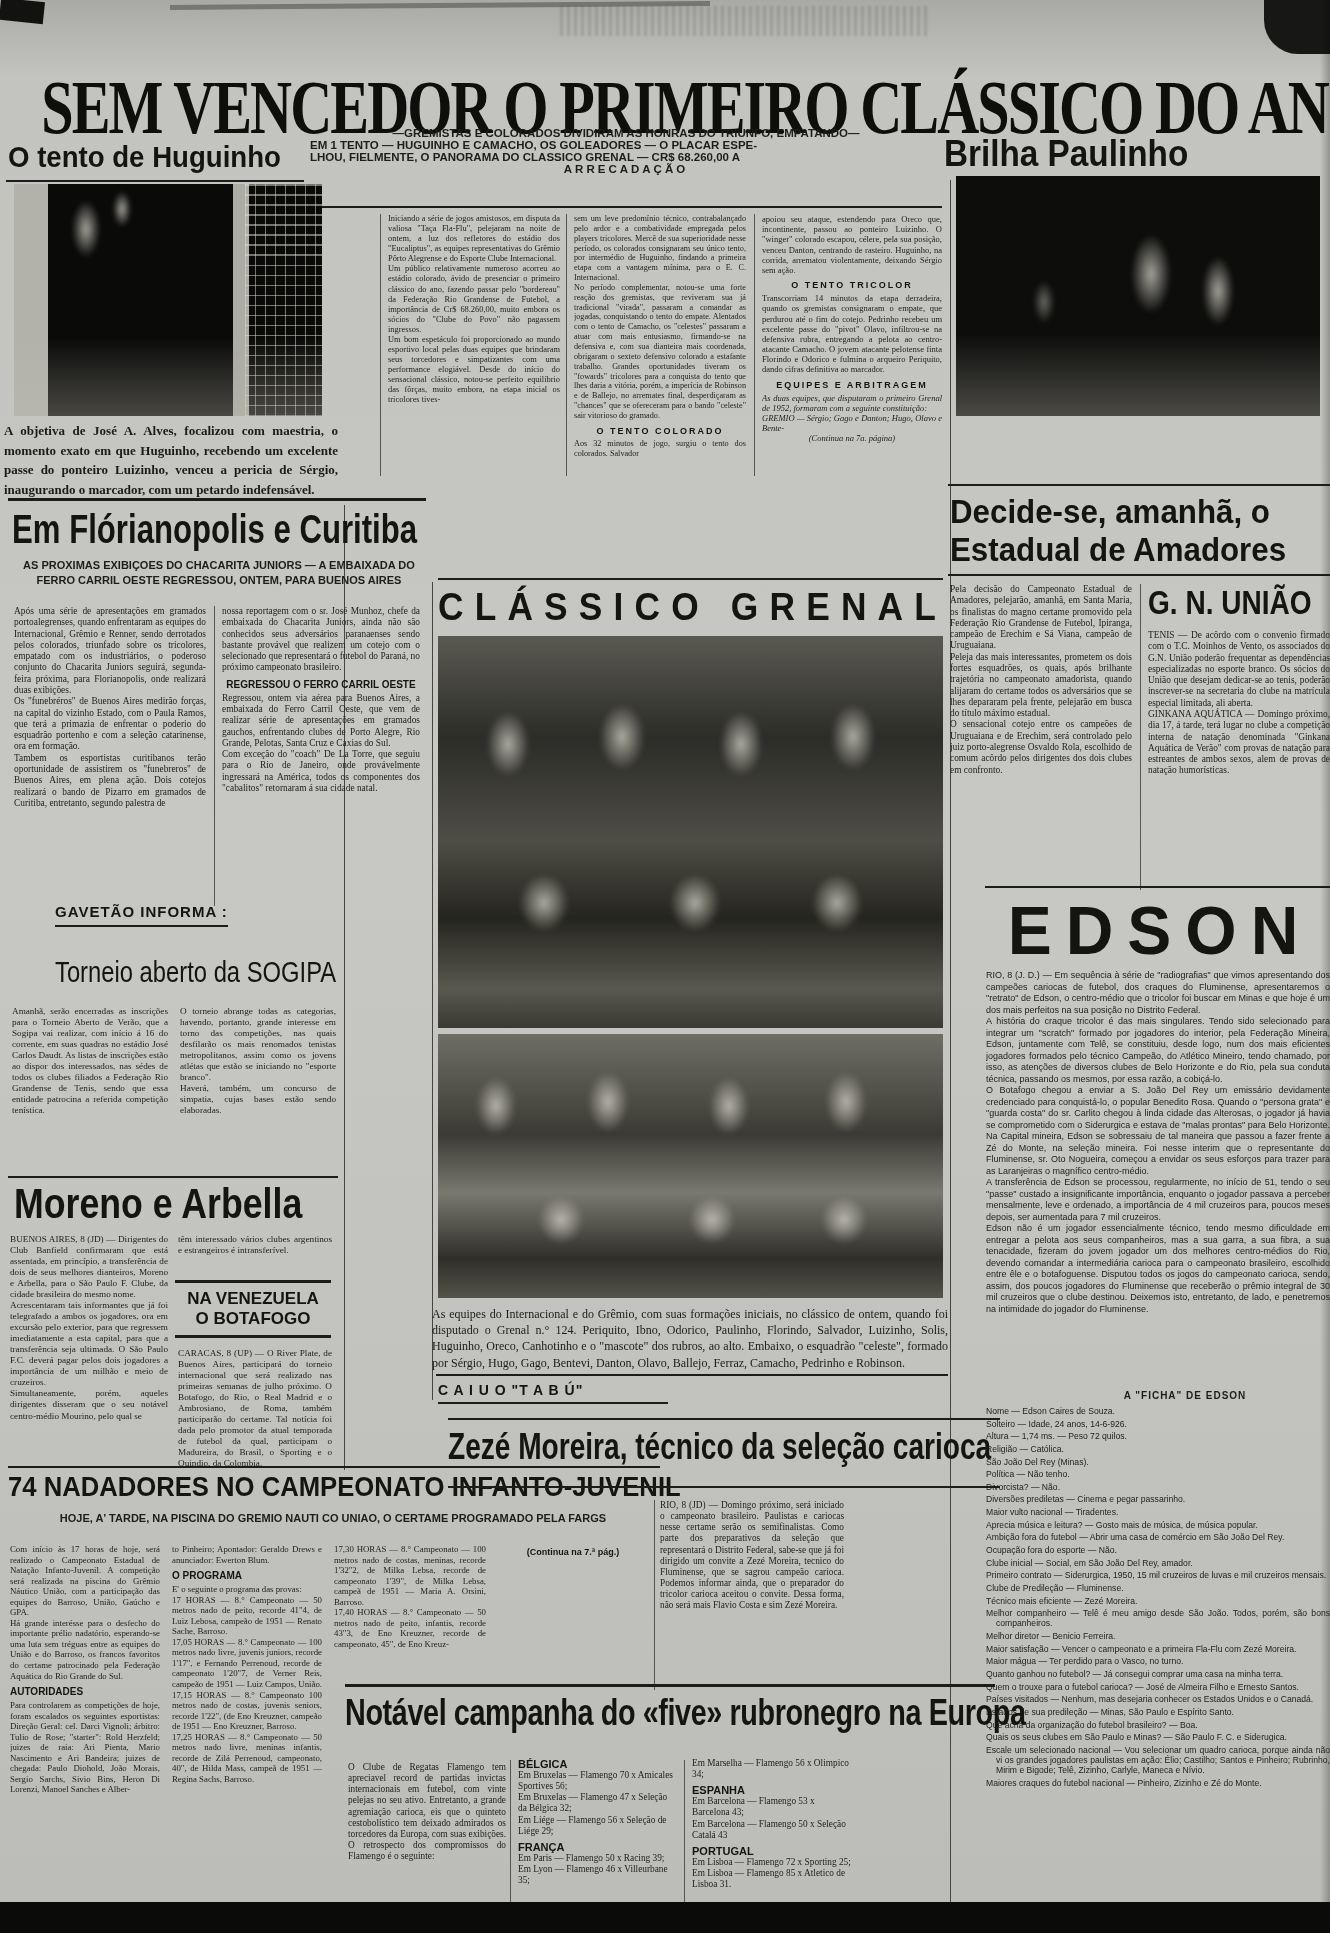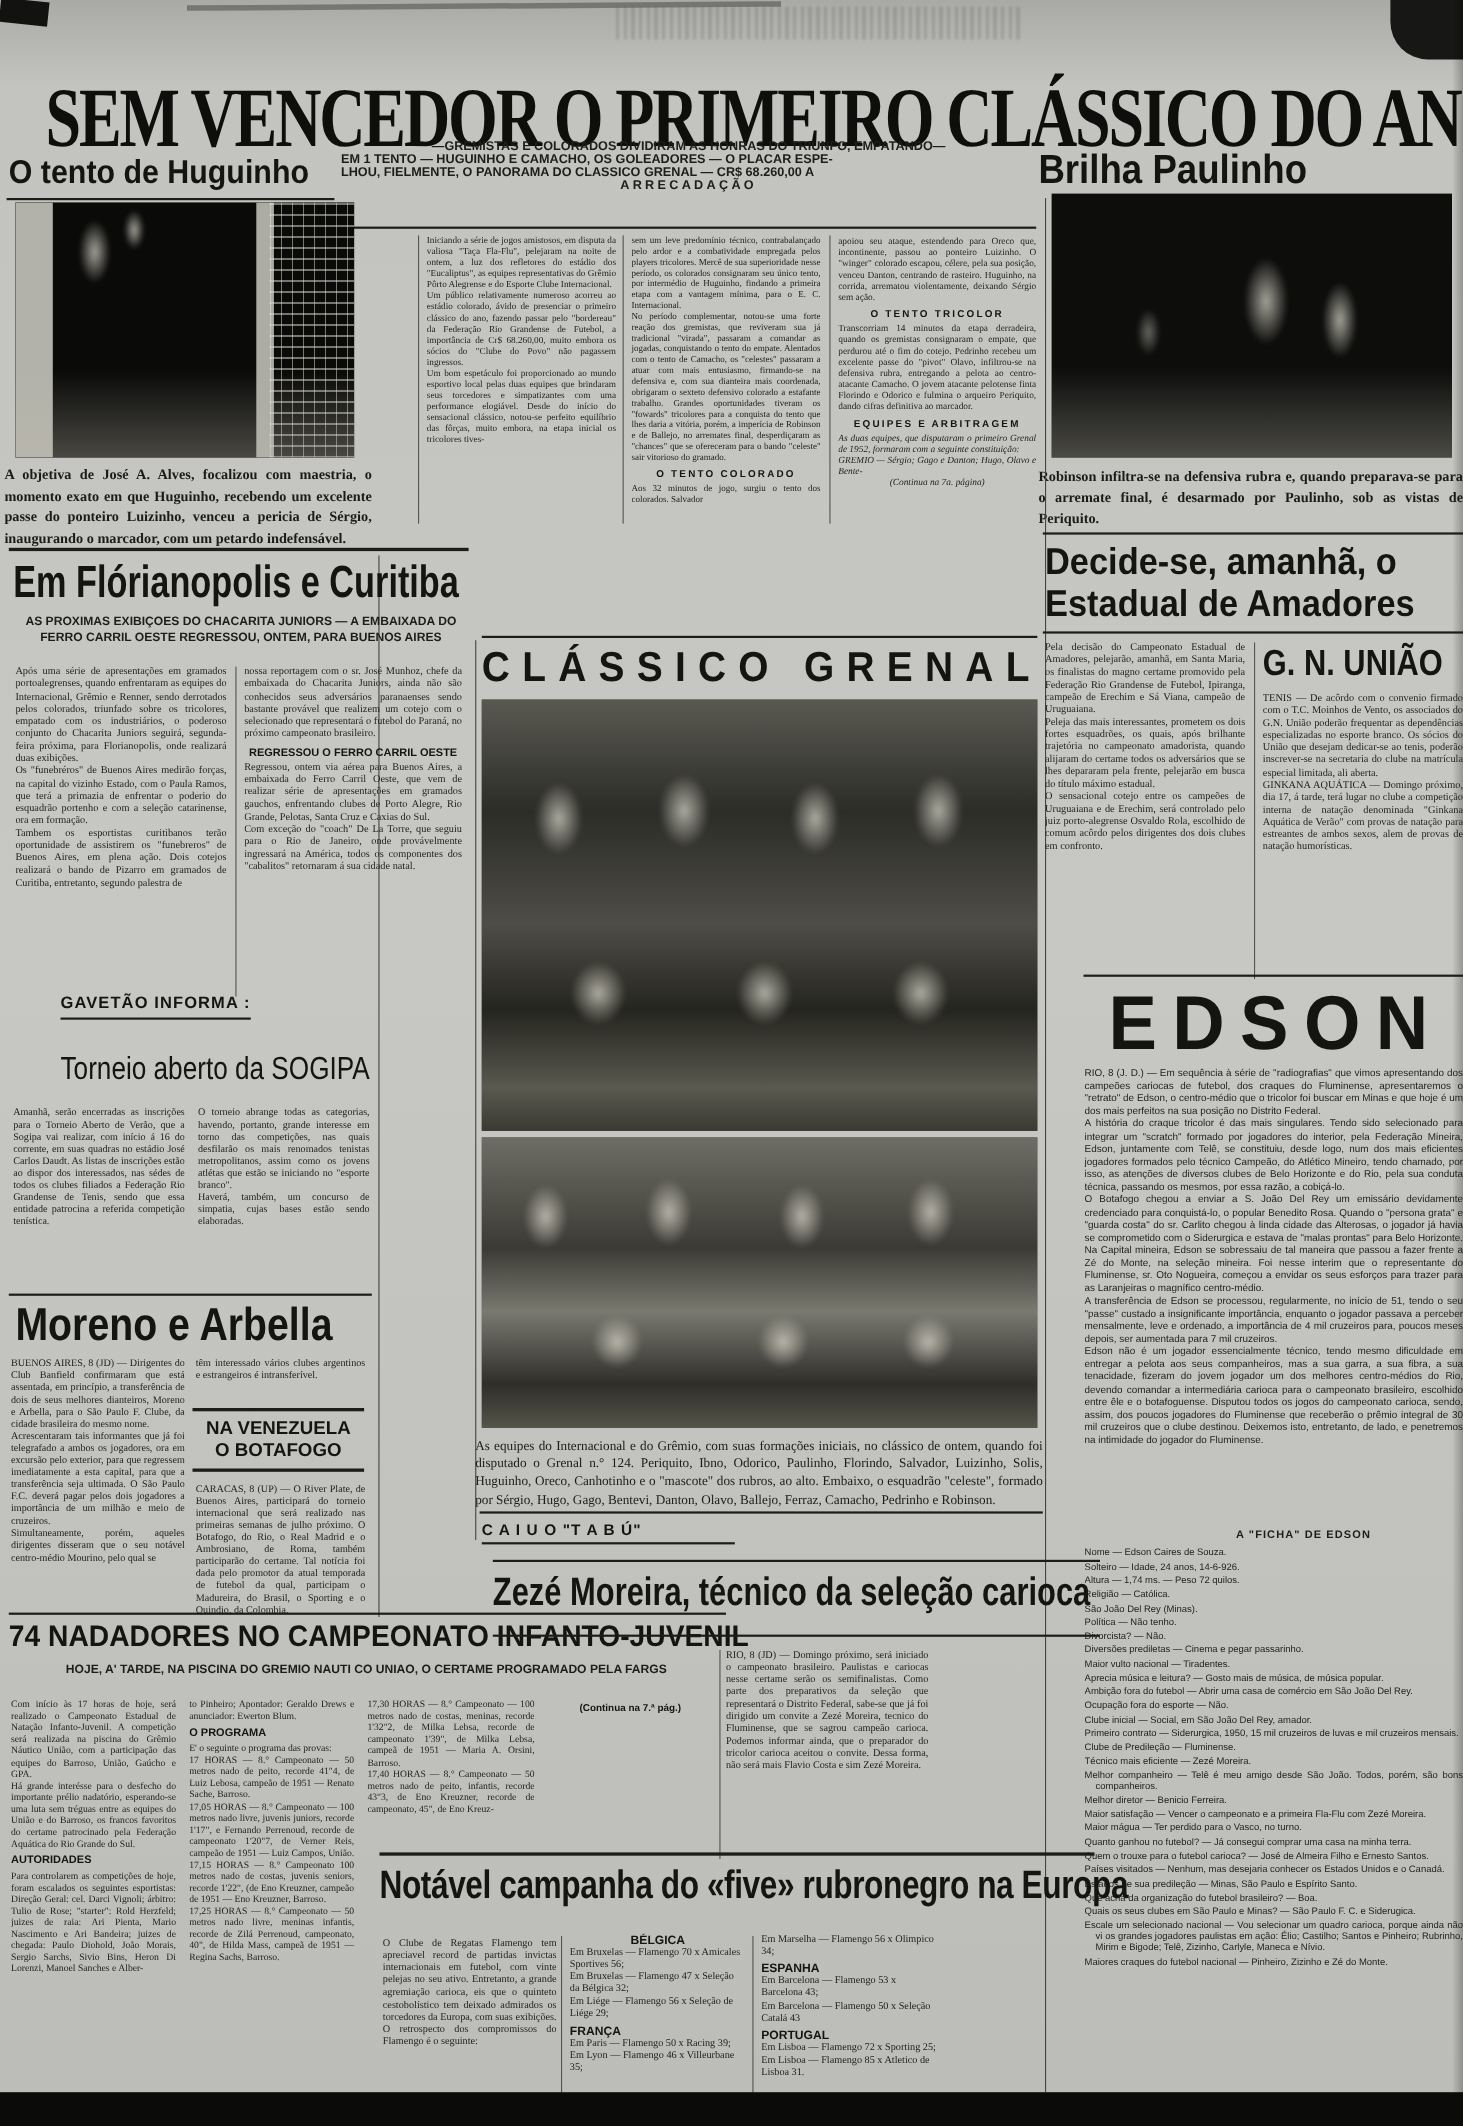--- a/index.html
+++ b/index.html
@@ -88,21 +88,20 @@
 GREMIO — Sérgio; Gago e Danton; Hugo, Olavo e Bente-</div>
     <div class="body-txt" style="font-size:8.5px;text-align:center;font-style:italic;">(Continua na 7a. página)</div>
   </div>
 
   <div class="photo action-photo" style="left:956px;top:176px;width:364px;height:240px;">
     <div class="ph-blob" style="left:46%;top:18%;width:56px;height:110px;"></div>
     <div class="ph-blob" style="left:66%;top:28%;width:44px;height:96px;"></div>
     <div class="ph-blob" style="left:20%;top:40%;width:30px;height:60px;opacity:.6;"></div>
     <div class="grass"></div>
   </div>
-  <div class="abs caption" style="left:944px;top:424px;width:386px;font-size:13px;line-height:1.45;">Robinson infiltra-se na defensiva rubra e, quando preparava-se para o arremate final, é desarmado por Paulinho, sob as vistas de Periquito.</div>
 
   <div class="abs rule" style="left:380px;top:214px;width:1px;height:262px;background:#55544f;"></div>
   <div class="abs rule" style="left:344px;top:505px;width:1px;height:965px;background:#45443f;"></div>
   <div class="abs rule" style="left:432px;top:582px;width:1px;height:818px;background:#45443f;"></div>
   <div class="abs rule" style="left:950px;top:180px;width:1px;height:1722px;background:#45443f;"></div>
 
   <div class="abs rule" style="left:8px;top:498px;width:418px;height:3px;"></div>
   <div class="abs hd" style="left:12px;top:506px;width:560px;font-size:41px;transform:scaleX(0.76);transform-origin:left top;white-space:nowrap;">Em Flórianopolis e Curitiba</div>
   <div class="abs subhdr" style="left:10px;top:558px;width:418px;font-size:11px;letter-spacing:0;line-height:1.35;">AS PROXIMAS EXIBIÇOES DO CHACARITA JUNIORS — A EMBAIXADA DO FERRO CARRIL OESTE REGRESSOU, ONTEM, PARA BUENOS AIRES</div>
   <div class="abs body-txt" style="left:14px;top:606px;width:192px;height:290px;font-size:9.4px;">Após uma série de apresentações em gramados portoalegrenses, quando enfrentaram as equipes do Internacional, Grêmio e Renner, sendo derrotados pelos colorados, triunfado sobre os tricolores, empatado com os industriários, o poderoso conjunto do Chacarita Juniors seguirá, segunda-feira próxima, para Florianopolis, onde realizará duas exibições.
@@ -243,21 +242,21 @@
   <div class="abs rule" style="left:448px;top:1418px;width:552px;height:2px;"></div>
   <div class="abs hd" style="left:448px;top:1426px;width:720px;font-size:36px;transform:scaleX(0.78);transform-origin:left top;white-space:nowrap;">Zezé Moreira, técnico da seleção carioca</div>
   <div class="abs rule" style="left:448px;top:1486px;width:552px;height:2px;"></div>
   <div class="abs body-txt" style="left:660px;top:1500px;width:184px;height:188px;font-size:9.3px;">RIO, 8 (JD) — Domingo próximo, será iniciado o campeonato brasileiro. Paulistas e cariocas nesse certame serão os semifinalistas. Como parte dos preparativos da seleção que representará o Distrito Federal, sabe-se que já foi dirigido um convite a Zezé Moreira, tecnico do Fluminense, que se sagrou campeão carioca. Podemos informar ainda, que o preparador do tricolor carioca aceitou o convite. Dessa forma, não será mais Flavio Costa e sim Zezé Moreira.</div>
 
   <div class="abs rule" style="left:345px;top:1684px;width:650px;height:3px;"></div>
   <div class="abs hd" style="left:345px;top:1692px;width:810px;font-size:36px;transform:scaleX(0.8);transform-origin:left top;white-space:nowrap;letter-spacing:-0.5px;">Notável campanha do «five» rubronegro na Europa</div>
   <div class="abs body-txt" style="left:348px;top:1762px;width:158px;height:148px;font-size:9.3px;">O Clube de Regatas Flamengo tem apreciavel record de partidas invictas internacionais em futebol, com vinte pelejas no seu ativo. Entretanto, a grande agremiação carioca, eis que o quinteto cestobolístico tem deixado admirados os torcedores da Europa, com suas exibições. O retrospecto dos compromissos do Flamengo é o seguinte:</div>
   <div class="abs rule" style="left:510px;top:1760px;width:1px;height:145px;background:#55544f;"></div>
   <div class="abs" style="left:518px;top:1758px;width:160px;height:150px;overflow:hidden;">
-    <div class="hd" style="font-size:11px;text-align:center;">BÉLGICA</div>
+    <div class="hd" style="font-size:11px;">BÉLGICA</div>
     <div class="body-txt" style="font-size:9.3px;text-align:left;">Em Bruxelas — Flamengo 70 x Amicales Sportives 56;
 Em Bruxelas — Flamengo 47 x Seleção da Bélgica 32;
 Em Liége — Flamengo 56 x Seleção de Liége 29;</div>
     <div class="hd" style="font-size:11px;margin-top:4px;">FRANÇA</div>
     <div class="body-txt" style="font-size:9.3px;text-align:left;">Em Paris — Flamengo 50 x Racing 39;
 Em Lyon — Flamengo 46 x Villeurbane 35;</div>
   </div>
   <div class="abs rule" style="left:684px;top:1760px;width:1px;height:145px;background:#55544f;"></div>
   <div class="abs" style="left:692px;top:1758px;width:160px;height:150px;overflow:hidden;">
     <div class="body-txt" style="font-size:9.3px;text-align:left;">Em Marselha — Flamengo 56 x Olimpico 34;</div>

